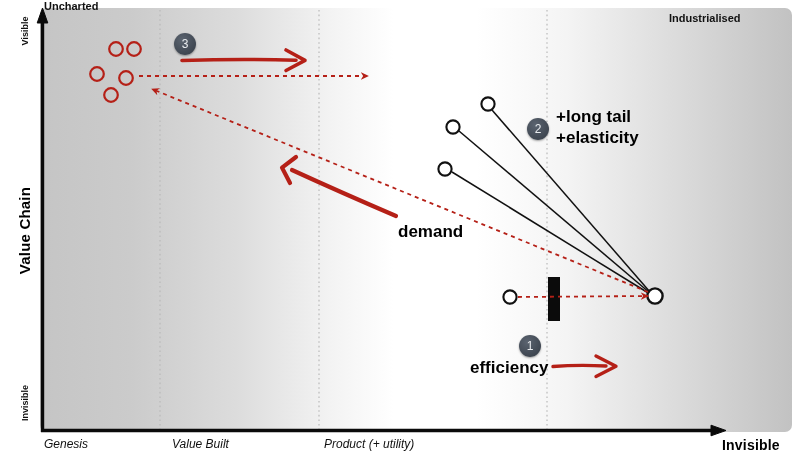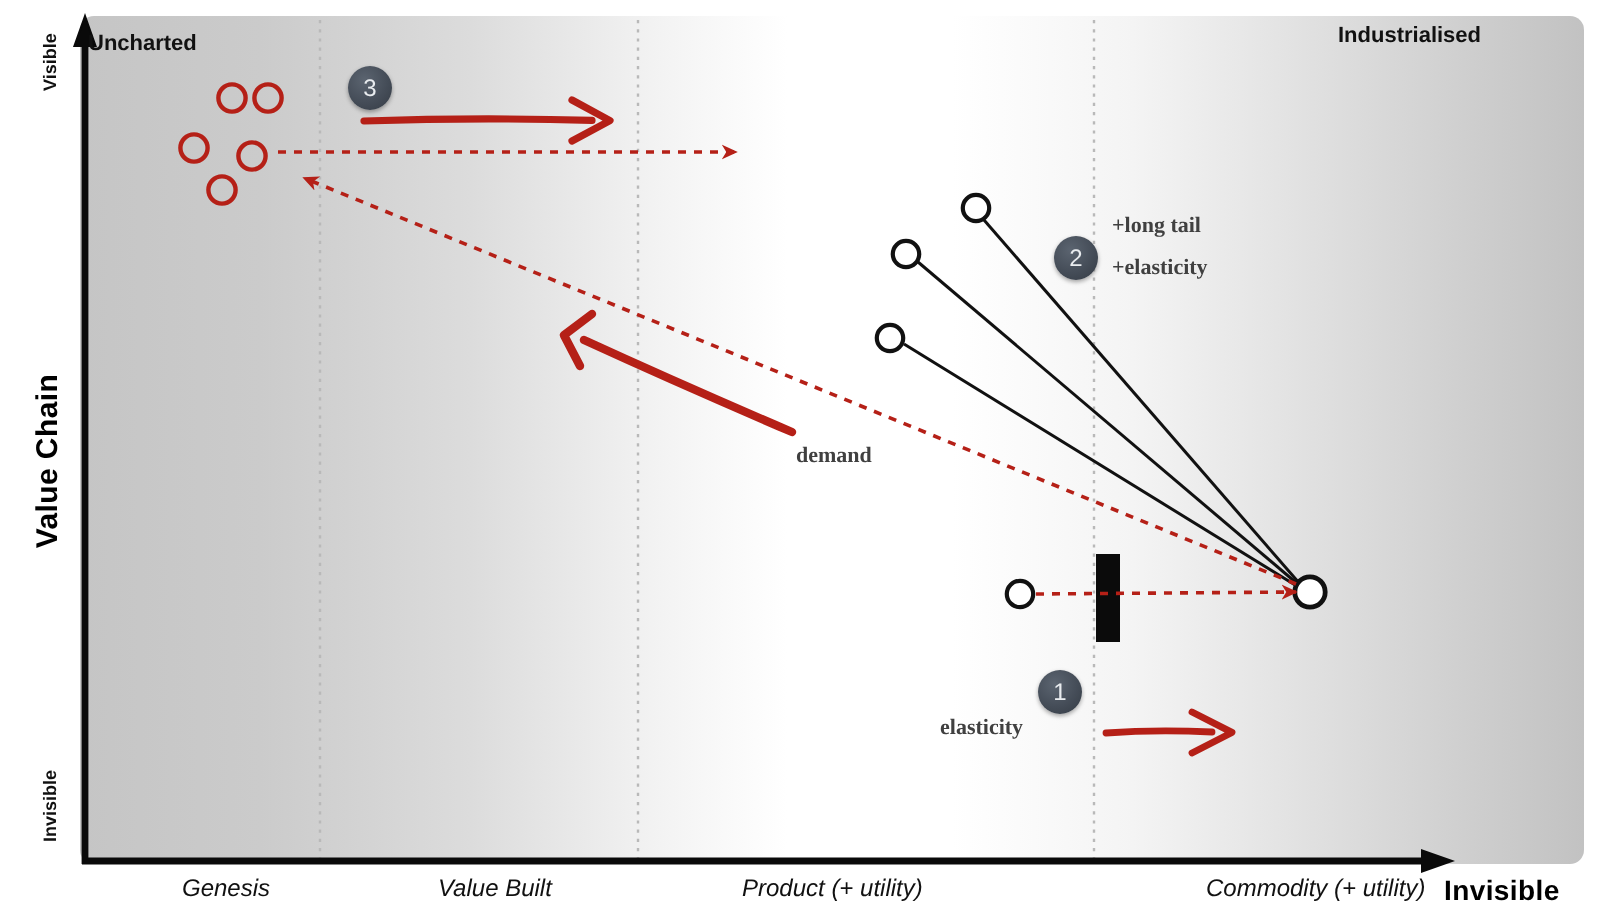--- a/index.html
+++ b/index.html
@@ -66,38 +66,36 @@
     text-align: center;
     transform: rotate(-90deg);
     transform-origin: center center;
   }
   .corner-label {
     position: absolute;
     font-size: 11px;
     font-weight: bold;
     color: #111;
   }
-  #uncharted-label { left: 44px; top: 16px; }
+  #uncharted-label { left: 44px; top: 0; }
   #industrialised-label { left: 669px; top: 12px; }
   .stage-label {
     position: absolute;
     top: 437px;
     font-size: 12px;
     font-style: italic;
     color: #111;
     white-space: nowrap;
-    margin-left: 47px;
   }
   .red-annotation {
     position: absolute;
-    color: #404040;
-    font-size: 11px;
+    color: #000000;
+    font-size: 17px;
     font-weight: bold;
     white-space: nowrap;
-    font-family: Liberation Serif, serif;
   }
   #demand-label { left: 398px; top: 222px; }
   #efficiency-label { left: 470px; top: 358px; }
   #longtail-label { left: 556px; top: 107px; }
   #elasticity-label { left: 556px; top: 128px; }
   .badge {
     position: absolute;
     width: 22px;
     height: 22px;
     border-radius: 50%;
@@ -205,24 +203,23 @@
 
   <div class="axis-end-label" id="visible-label">Visible</div>
   <div class="axis-end-label" id="invisible-label">Invisible</div>
 
   <div class="corner-label" id="uncharted-label">Uncharted</div>
   <div class="corner-label" id="industrialised-label">Industrialised</div>
 
   <div class="stage-label" style="left:44px;">Genesis</div>
   <div class="stage-label" style="left:172px;">Value Built</div>
   <div class="stage-label" style="left:324px;">Product (+ utility)</div>
-  <div class="stage-label" style="left:556px;">Commodity (+ utility)</div>
 
   <div class="red-annotation" id="demand-label">demand</div>
-  <div class="red-annotation" id="efficiency-label">elasticity</div>
+  <div class="red-annotation" id="efficiency-label">efficiency</div>
   <div class="red-annotation" id="longtail-label">+long tail</div>
   <div class="red-annotation" id="elasticity-label">+elasticity</div>
 
   <div class="badge" style="left:174px; top:33px;">3</div>
   <div class="badge" style="left:527px; top:118px;">2</div>
   <div class="badge" style="left:519px; top:335px;">1</div>
 
 </div>
 
 </body></html>

